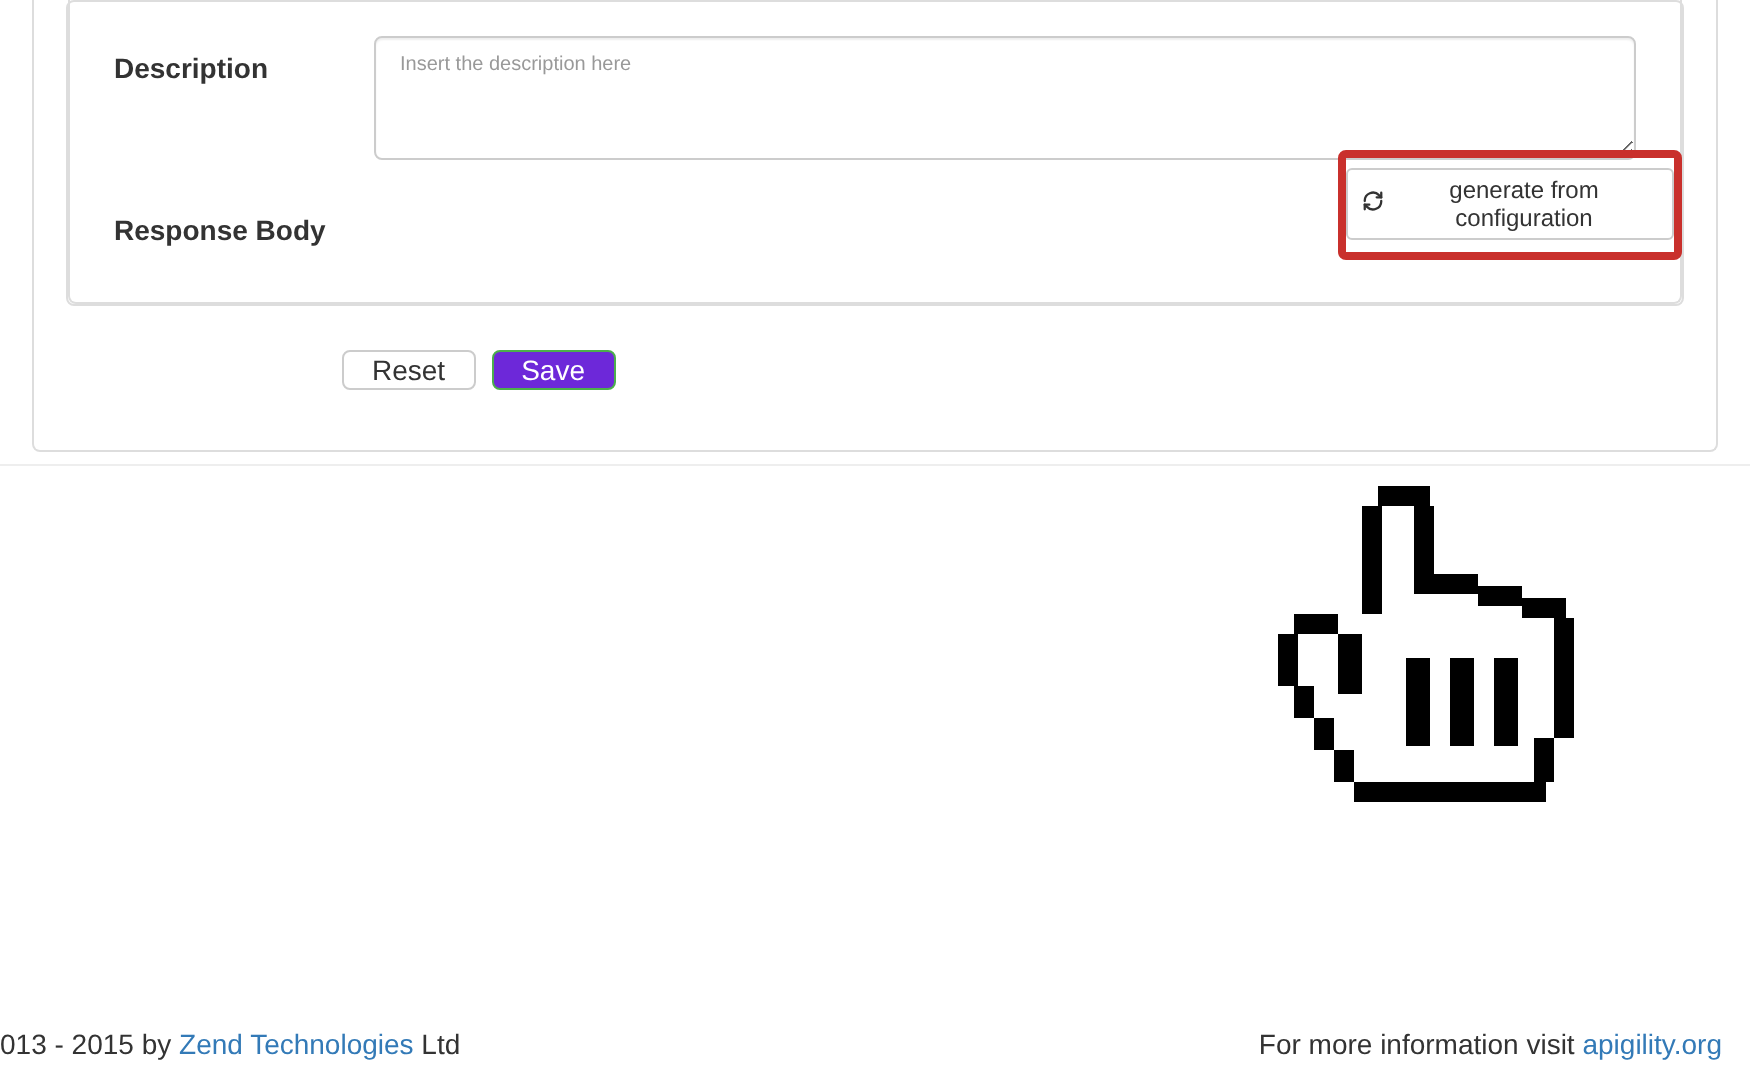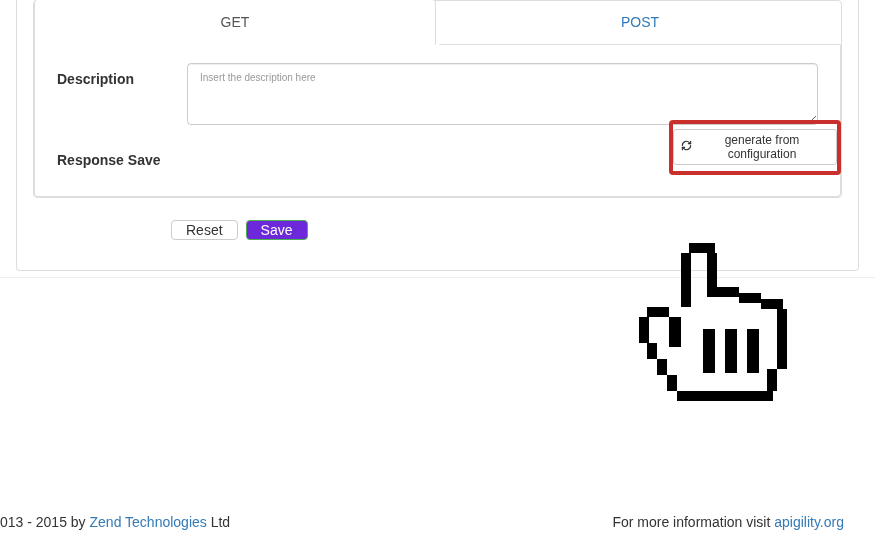--- a/index.html
+++ b/index.html
@@ -137,21 +137,21 @@
     }
     hr.sep {
       border: none;
       border-top: 1px solid #eee;
       margin: 0;
     }
     .footer {
       position: absolute;
       bottom: 10px;
       left: 0;
-      right: 31px;
+      right: 14px;
       padding: 0;
       display: flex;
       justify-content: space-between;
       font-size: 14px;
       color: #333;
     }
     .footer a { color: #337ab7; text-decoration: none; }
     .cursor-icon {
       position: absolute;
       left: 633px;
@@ -159,31 +159,27 @@
       width: 160px;
       height: 170px;
       pointer-events: none;
     }
   </style>
 </head>
 <body>
 
 <div class="panel-outer">
   <div class="panel-inner">
-    <div class="tabs">
-      <div class="tab active">GET</div>
-      <div class="tab inactive">POST</div>
-    </div>
     <div class="form-area">
       <div class="form-group">
         <label class="form-label">Description</label>
         <textarea class="form-control" placeholder="Insert the description here" style=""></textarea>
       </div>
       <div class="form-group" style="margin-bottom:0">
-        <label class="form-label" style="line-height:1.35">Response Save</label>
+        <label class="form-label" style="line-height:1.35">Response Body</label>
       </div>
     </div>
     <div class="highlight-box">
       <button class="gen-btn">
         <span>
           <svg viewBox="0 0 24 24" fill="none" stroke="#333" stroke-width="2.5" stroke-linecap="round" stroke-linejoin="round">
             <path d="M21 12a9 9 0 0 1-15.5 6.4L3 16"></path>
             <path d="M3 21v-5h5"></path>
             <path d="M3 12a9 9 0 0 1 15.5-6.4L21 8"></path>
             <path d="M21 3v5h-5"></path>

